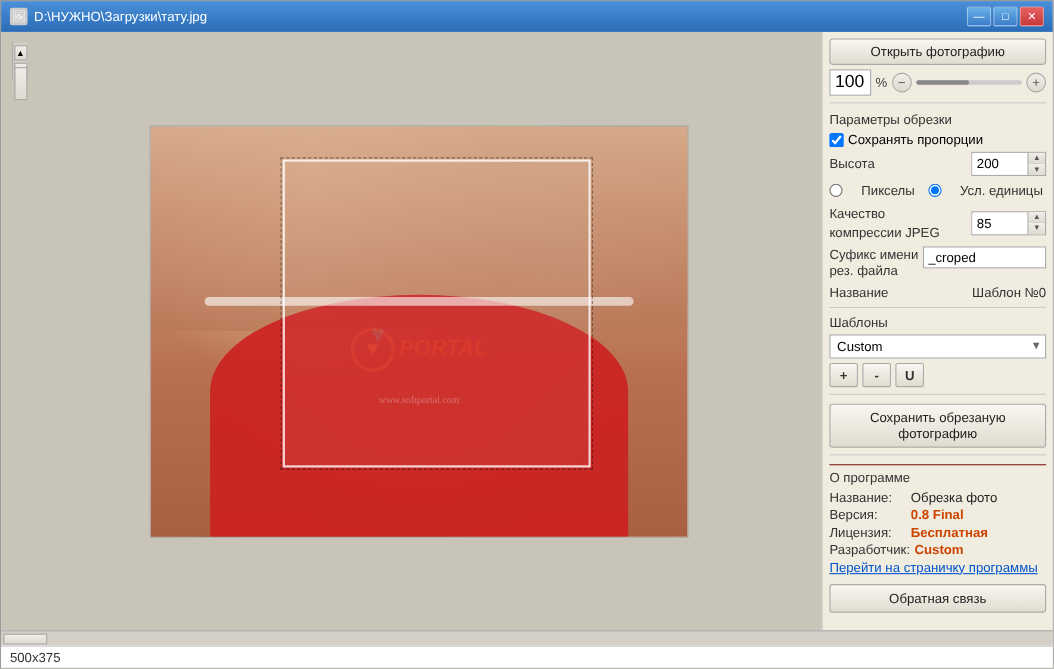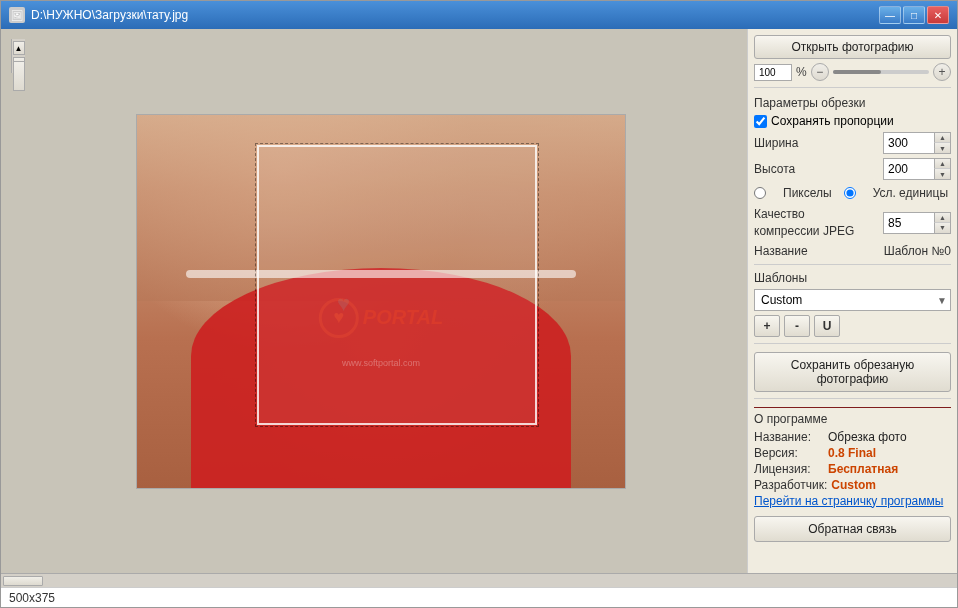--- a/index.html
+++ b/index.html
@@ -217,21 +217,21 @@
       display: flex;
       align-items: center;
       gap: 4px;
     }
 
     .zoom-input {
       width: 38px;
       border: 1px solid #aaa;
       background: white;
       padding: 2px 4px;
-      font-size: 10px;
+      font-size: 16px;
     }
 
     .zoom-label {
       font-size: 12px;
       color: #444;
     }
 
     .zoom-minus, .zoom-plus {
       width: 18px;
       height: 18px;
@@ -650,21 +650,21 @@
 
           <div class="heart">♥</div>
 
           <div class="crop-rect"></div>
 
           <div class="watermark">
             <div class="watermark-logo">
               <div class="watermark-circle">♥</div>
               <div class="watermark-text">PORTAL</div>
             </div>
-            <div style="font-size:9px; color:rgba(255,255,255,0.3); margin-top:20px;">www.softportal.com</div>
+            <div style="font-size:9px; color:rgba(255,255,255,0.3); margin-top:20px;font-family:Liberation Serif, serif;">www.softportal.com</div>
           </div>
         </div>
       </div>
     </div>
 
     <div class="right-panel">
 
       <button class="btn-primary">Открыть фотографию</button>
 
       <div class="zoom-row">
@@ -679,30 +679,20 @@
 
       <hr class="divider">
 
       <div class="section-label">Параметры обрезки</div>
 
       <div class="checkbox-row">
         <input type="checkbox" checked="" style="">
         <span>Сохранять пропорции</span>
       </div>
 
-      <div class="field-row">
-        <span class="field-label">Ширина</span>
-        <div class="spin-input-wrapper">
-          <input class="spin-input" type="text" value="300" style="">
-          <div class="spin-buttons">
-            <button class="spin-up">▲</button>
-            <button class="spin-down">▼</button>
-          </div>
-        </div>
-      </div>
 
       <div class="field-row">
         <span class="field-label">Высота</span>
         <div class="spin-input-wrapper">
           <input class="spin-input" type="text" value="200" style="">
           <div class="spin-buttons">
             <button class="spin-up">▲</button>
             <button class="spin-down">▼</button>
           </div>
         </div>
@@ -726,20 +716,27 @@
         </div>
         <div class="spin-input-wrapper">
           <input class="spin-input" type="text" value="85" style="">
           <div class="spin-buttons">
             <button class="spin-up">▲</button>
             <button class="spin-down">▼</button>
           </div>
         </div>
       </div>
 
+      <div class="suffix-row">
+        <div class="suffix-label-group">
+          <span>Суфикс имени</span>
+          <span>рез. файла</span>
+        </div>
+        <input class="text-input" type="text" style="width: 70px;" value="_croped">
+      </div>
 
       <div class="name-row">
         <span class="field-label">Название</span>
         <span class="name-value">Шаблон №0</span>
       </div>
 
       <hr class="divider">
 
       <div class="templates-label">Шаблоны</div>
 

